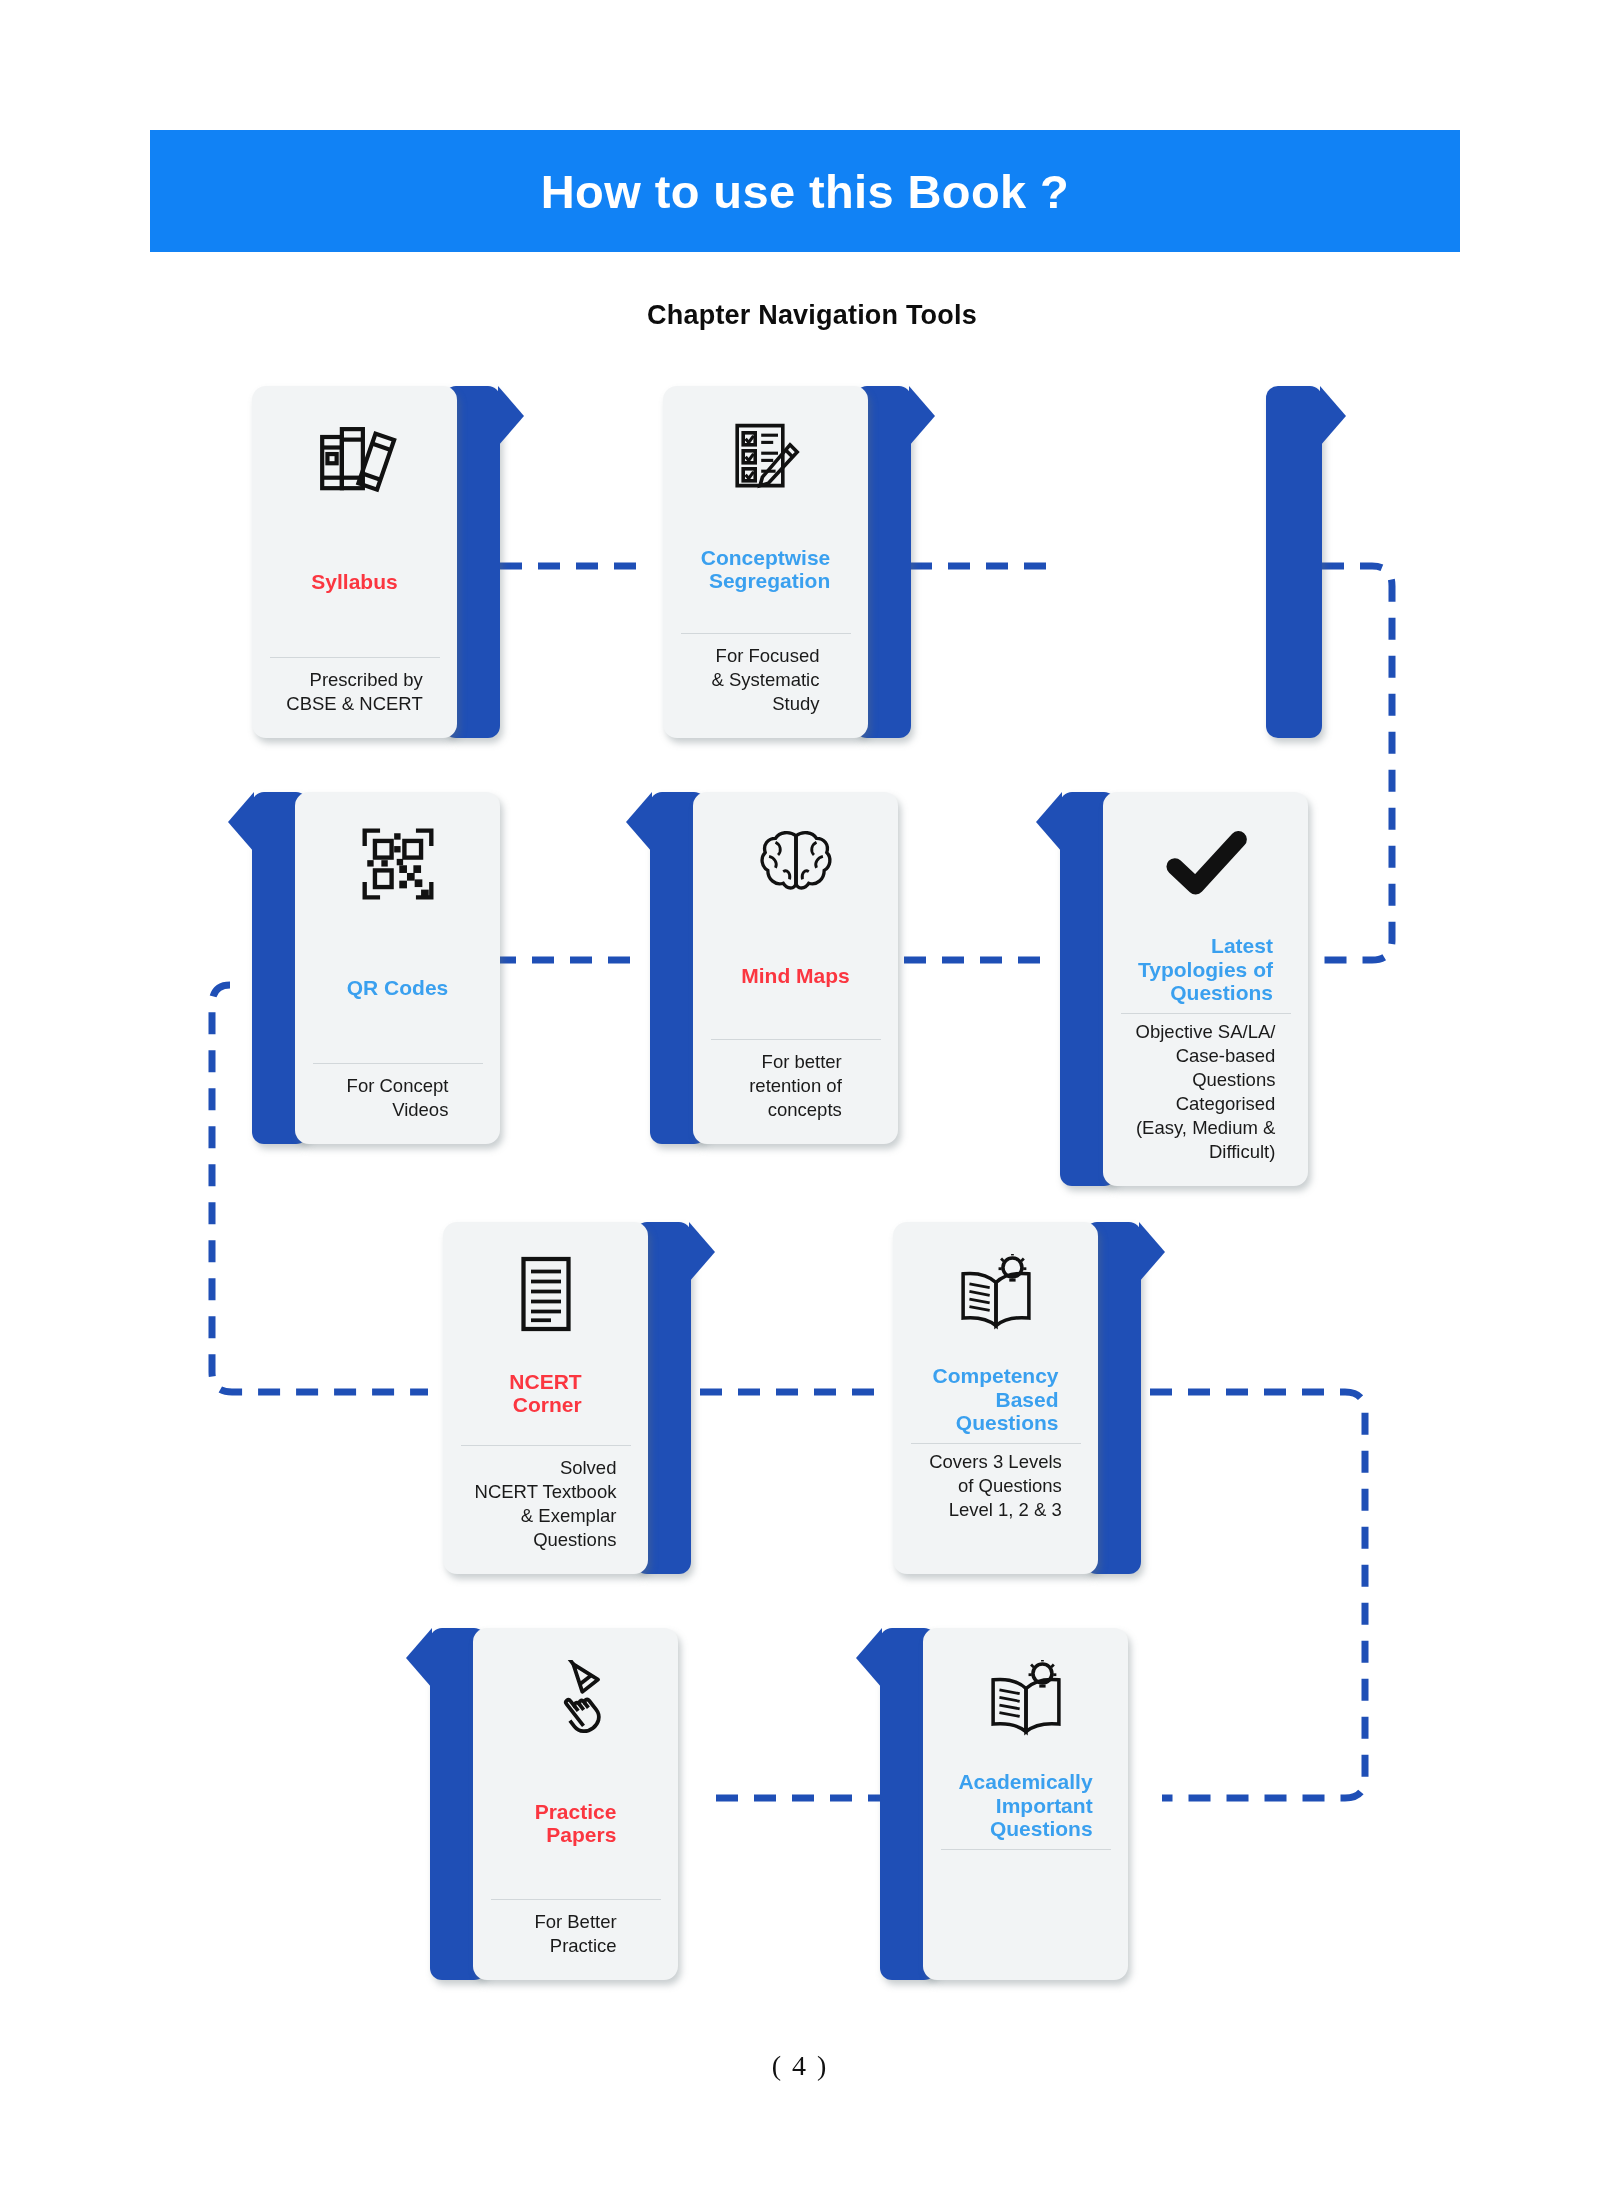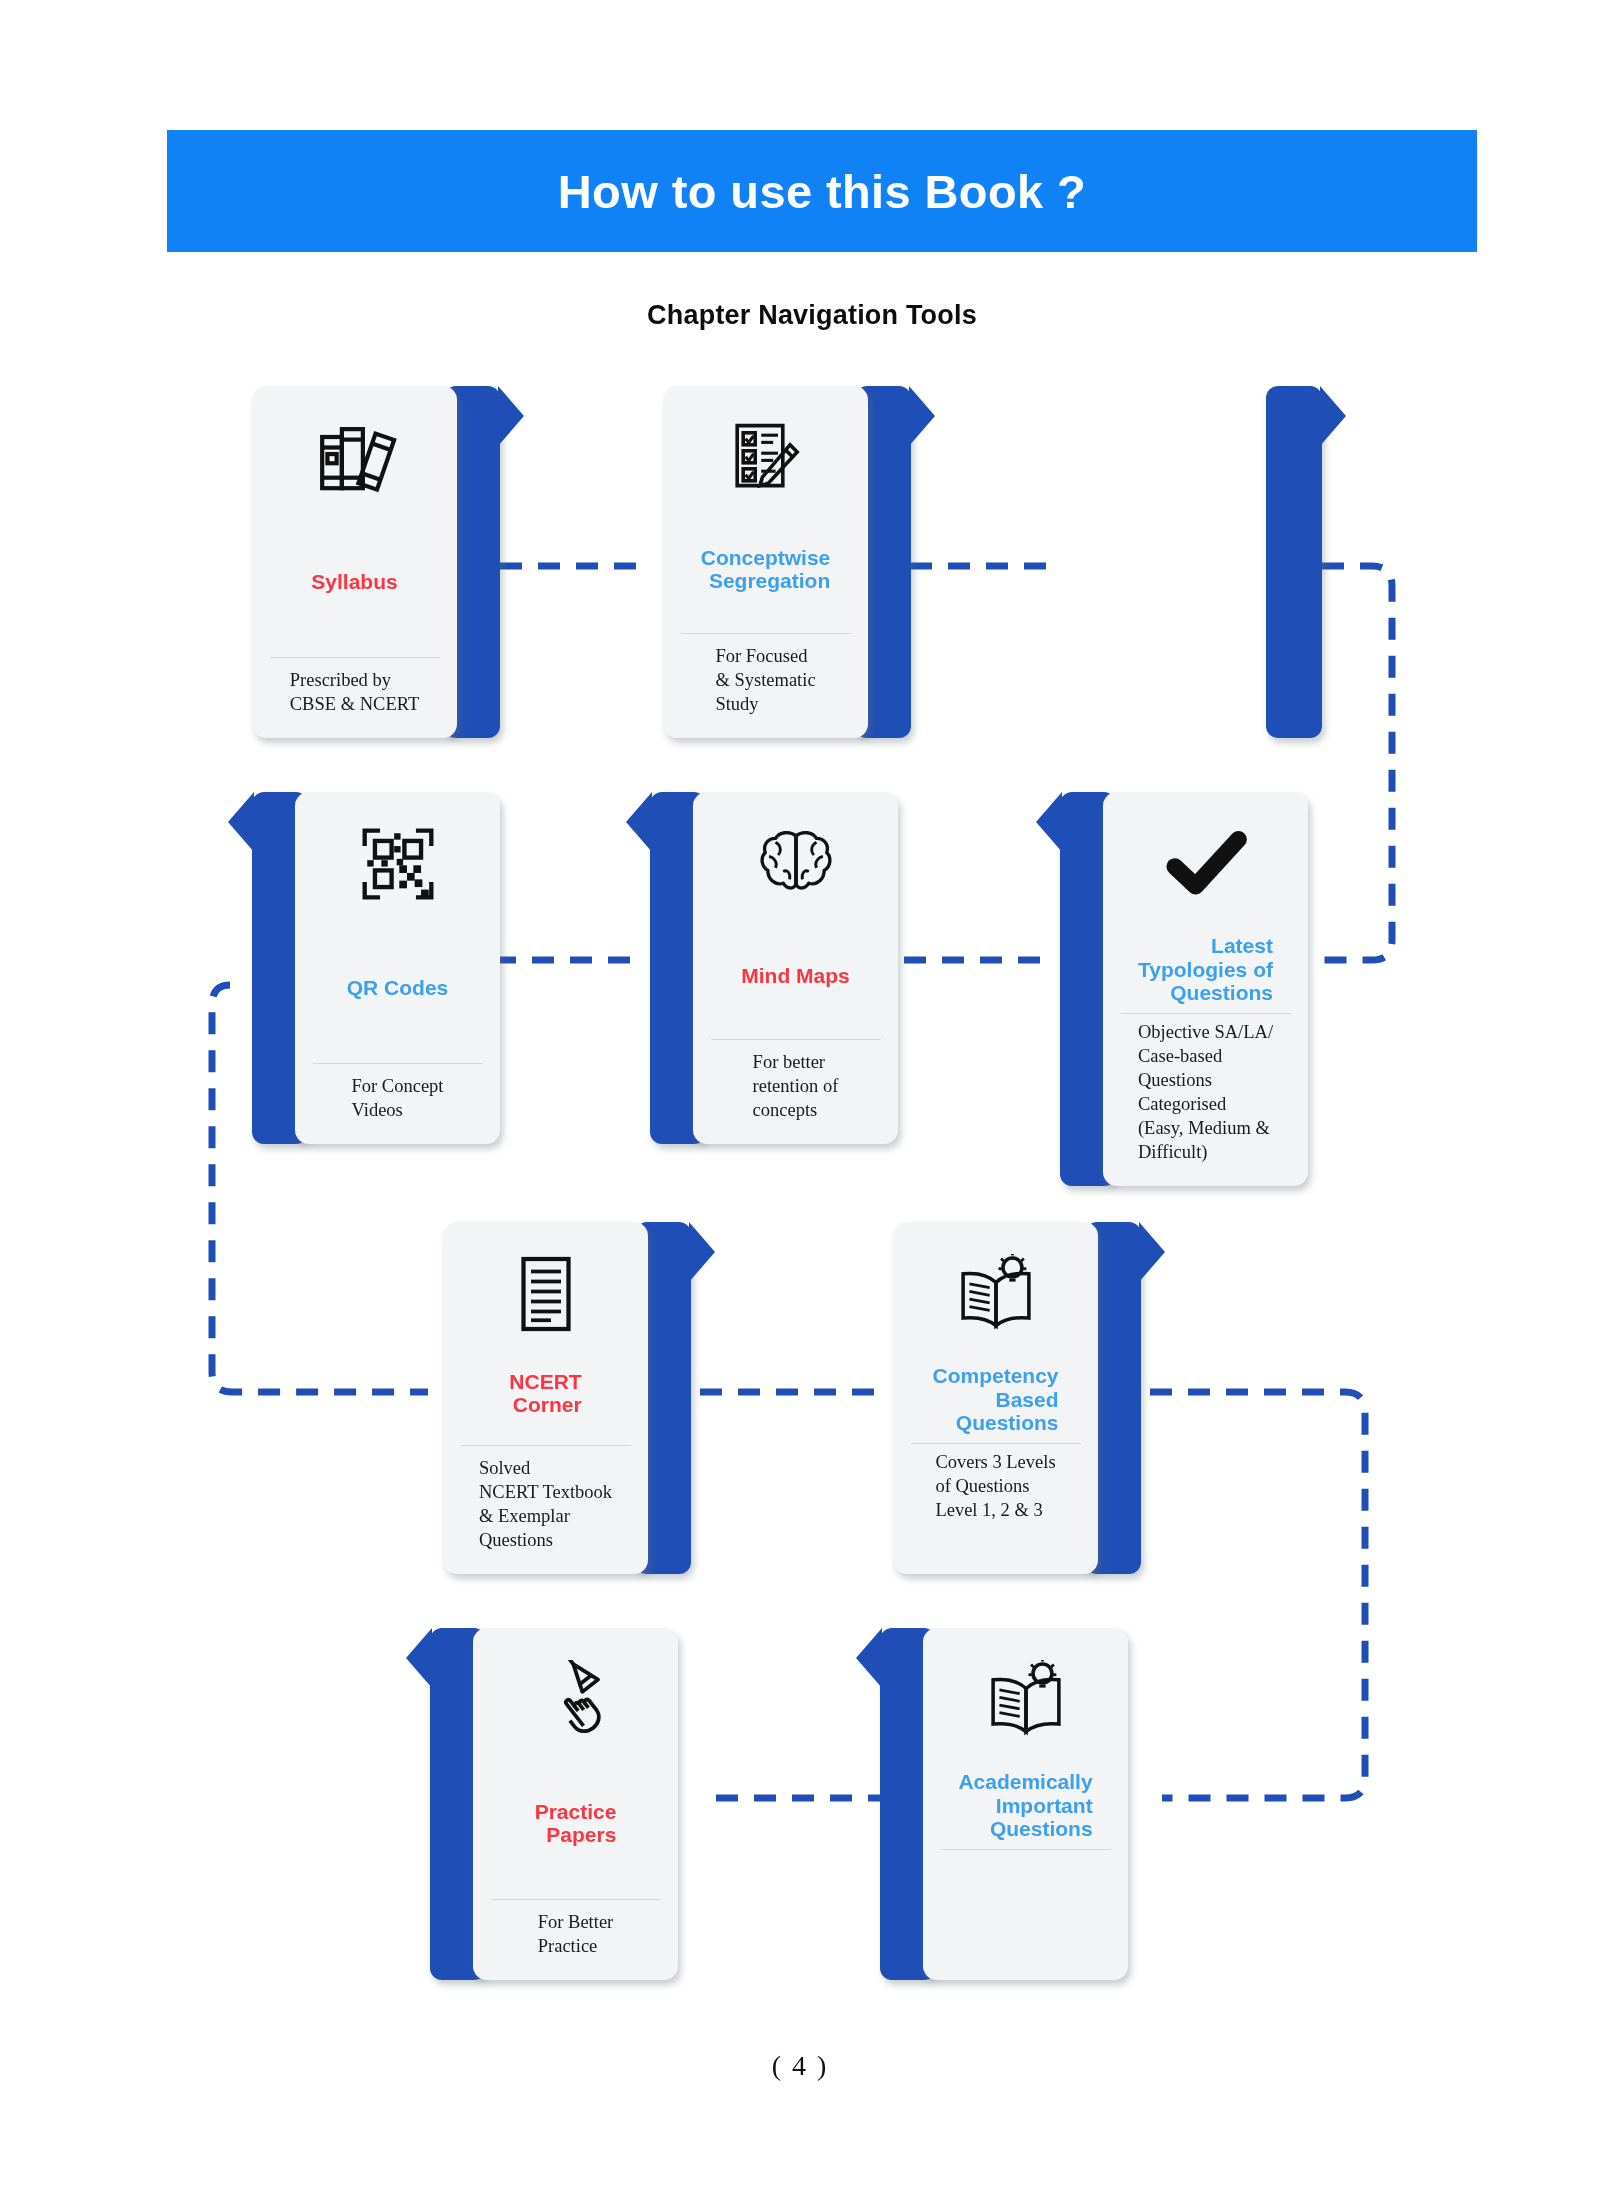--- a/index.html
+++ b/index.html
@@ -7,21 +7,21 @@
     width:1600px;height:2200px;
     background:#ffffff;
     font-family:"Liberation Sans", sans-serif;
     position:relative;
     overflow:hidden;
   }
 
   
   #banner{
     position:absolute;
-    left:167px; top:130px;
+    left:150px; top:130px;
     width:1310px; height:122px;
     background:#1182f5;
     display:flex; align-items:center; justify-content:center;
   }
   #banner-title{
     color:#ffffff;
     font-size:47px;
     font-weight:bold;
     letter-spacing:0.4px;
   }
@@ -132,24 +132,23 @@
   .card-divider{
     width:170px;
     height:1px;
     background:#d2d7da;
     margin:6px 0 10px 0;
     flex:none;
   }
   .card-desc{
     font-size:18.5px;
     line-height:1.3;
-    text-align:left;
+    text-align:right;
     color:#1a1a1a;
     padding-bottom:4px;
-    font-family:Liberation Serif, serif;
   }
   
   .compact .card-title{ margin-top:14px; margin-bottom:2px; }
   .compact .card-divider{ margin:4px 0 6px 0; }
 
   
   #pagenum{
     position:absolute;
     left:0; top:2050px; width:1600px;
     text-align:center;

